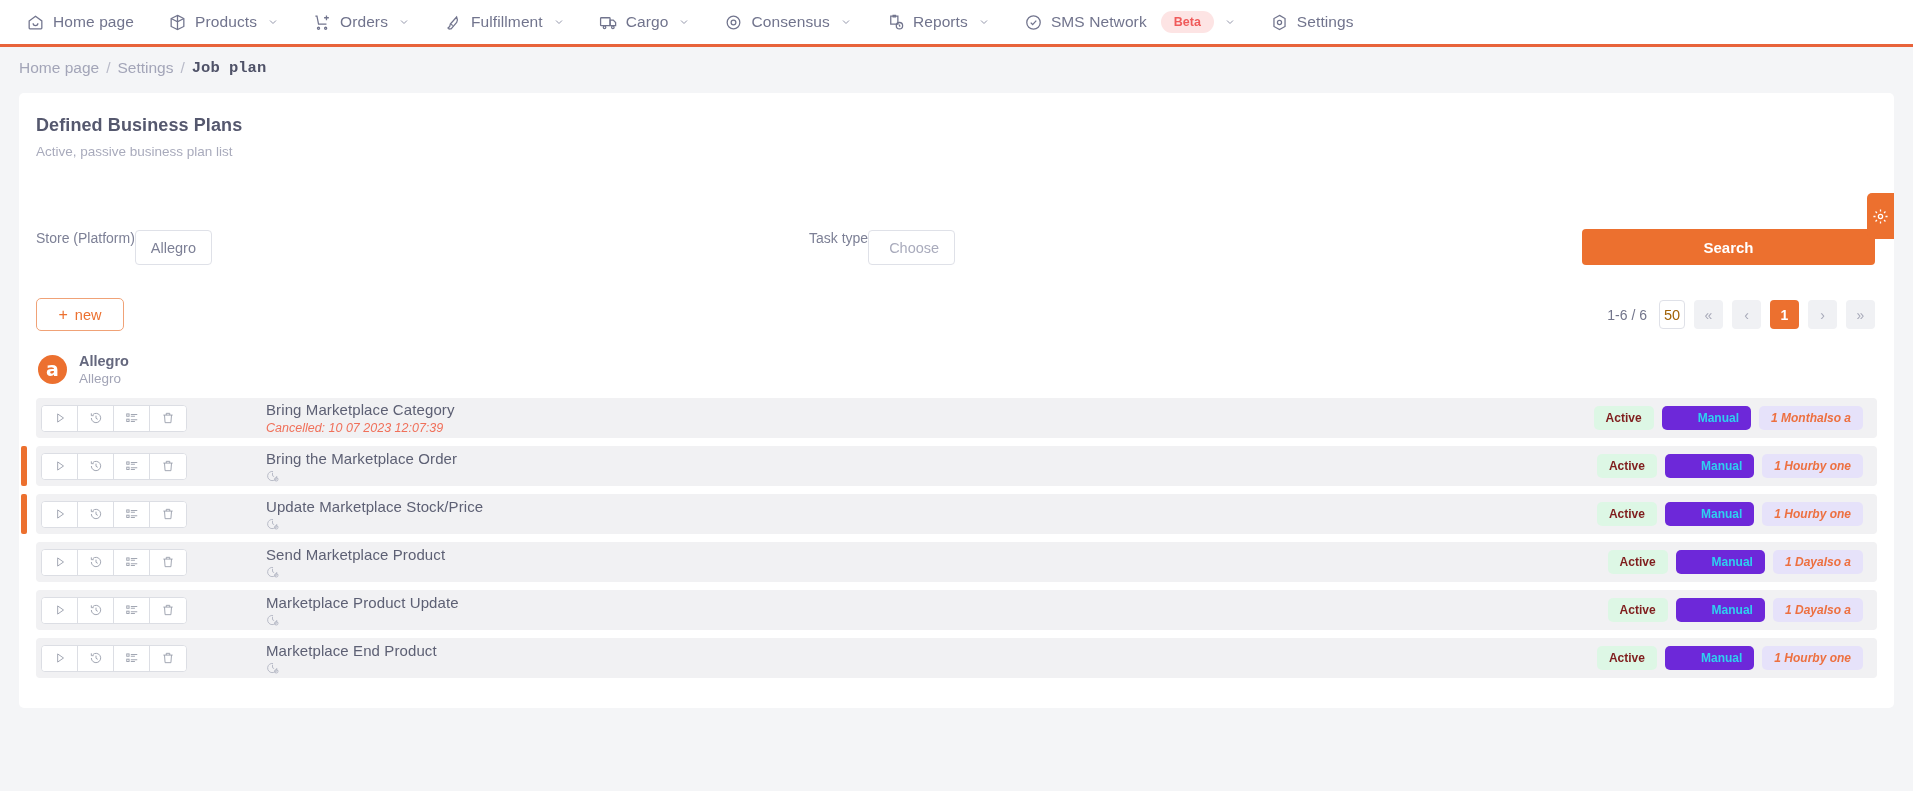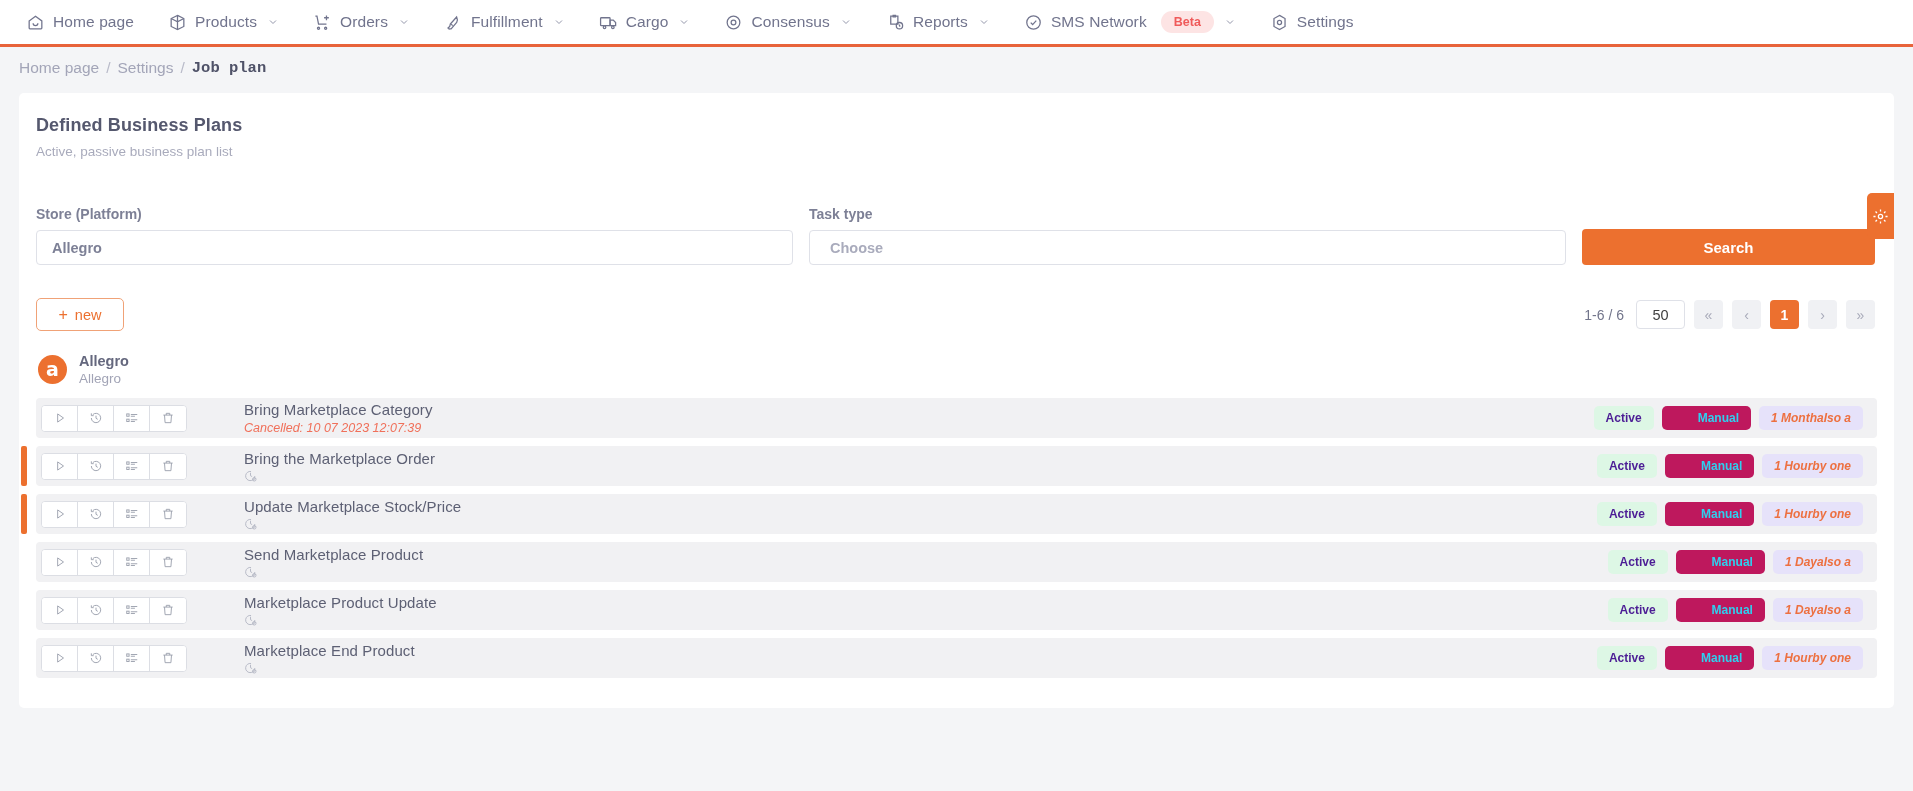--- a/index.html
+++ b/index.html
@@ -86,21 +86,21 @@
     margin-top: 8px;
   }
 
   
   .filters {
     display: flex;
     align-items: flex-end;
     margin-top: 22px;
     gap: 16px;
   }
-  .field { display: flex; flex-direction: column; font-weight: bold; }
+  .field { display: flex; flex-direction: row; }
   .field.store { width: 757px; }
   .field.task  { width: 757px; }
   .field-label {
     font-size: 14px;
     color: #7d8096;
     margin-bottom: 8px;
   }
   .field-input {
     height: 35px;
     border: 1px solid #dfe1e8;
@@ -144,23 +144,23 @@
     color: #ec702f;
     font-size: 14.5px;
     cursor: pointer;
     font-family: "Liberation Sans", sans-serif;
     display: flex; align-items: center; justify-content: center; gap: 7px;
   }
   .new-btn .plus { font-size: 16px; line-height: 1; }
   .pager { display: flex; align-items: center; gap: 9px; }
   .pager-count { font-size: 14px; color: #72758b; margin-right: 3px; }
   .pager-size {
-    width: 49px; height: 29px;
+    width: 26px; height: 29px;
     border: 1px solid #dfe1e8; border-radius: 4px;
-    background: #fff; color: #404040;
+    background: #fff; color: #a16207;
     font-size: 14.5px;
     display: flex; align-items: center; justify-content: center;
   }
   .pg {
     width: 29px; height: 29px;
     background: #f0f1f4;
     border-radius: 4px;
     display: flex; align-items: center; justify-content: center;
     color: #a8aab9; font-size: 14px; cursor: pointer;
   }
@@ -203,36 +203,36 @@
   .act {
     width: 36px; height: 25px;
     background: #fff;
     border-right: 1px solid #dcdee4;
     display: flex; align-items: center; justify-content: center;
     color: #9ba0ad; cursor: pointer;
   }
   .act:last-child { border-right: none; }
   .act svg { width: 14px; height: 14px; display: block; }
 
-  .row-main { margin-left: 57px; position: relative; }
+  .row-main { margin-left: 79px; position: relative; }
   .row-title { font-size: 15px; color: #5d6074; letter-spacing: .1px; }
   .row-meta {
     font-size: 12.5px; color: #f0705a;
     font-style: italic; margin-top: 3px;
   }
   .row-clock { margin-top: 2px; color: #b3b6c3; }
   .row-clock svg { width: 13px; height: 13px; display: block; }
 
   .badges { position: absolute; right: 14px; display: flex; gap: 8px; align-items: center; }
   .badge {
     font-size: 12px; border-radius: 5px; padding: 5px 12px;
     font-weight: 700; white-space: nowrap;
   }
-  .badge.active   { background: #ddf7e5; color: #4c1d95; }
-  .badge.manual   { background: #be185d; color: #2ed0ef; padding-left: 36px; }
+  .badge.active   { background: #ddf7e5; color: #7f1d1d; }
+  .badge.manual   { background: #6d28d9; color: #2ed0ef; padding-left: 36px; }
   .badge.interval { background: #e6e2fa; color: #ed7040; font-style: italic; }
 
   
   .gear-tab {
     position: absolute;
     right: 0; top: 100px;
     width: 27px; height: 46px;
     background: #ec702f;
     border-radius: 5px 0 0 5px;
     display: flex; align-items: center; justify-content: center;

